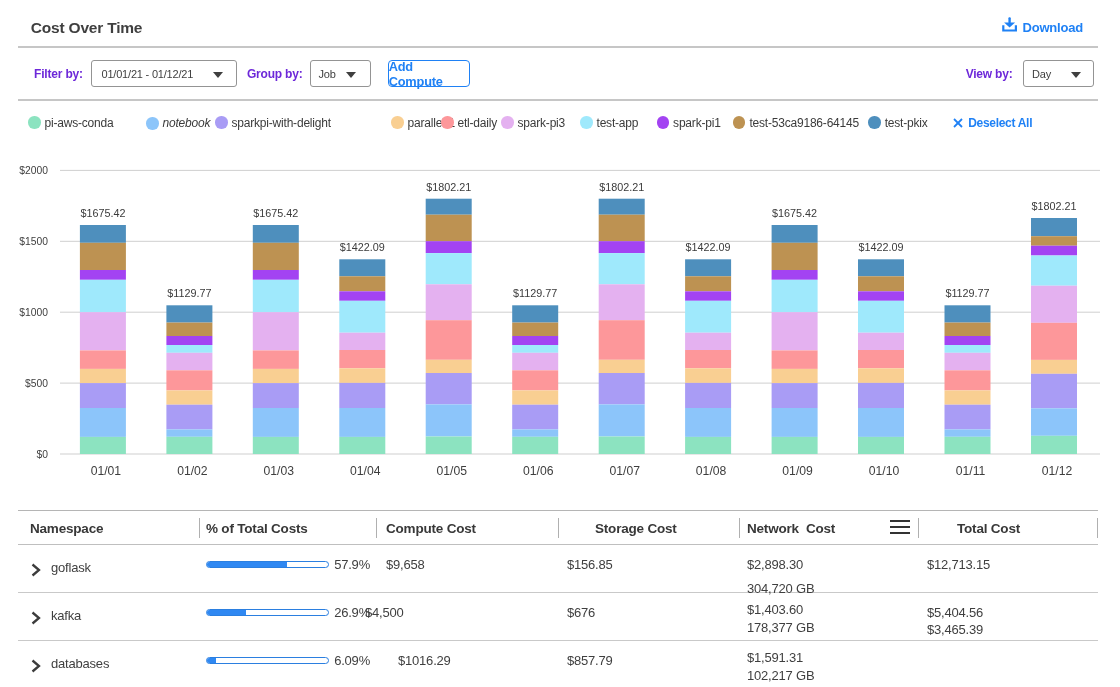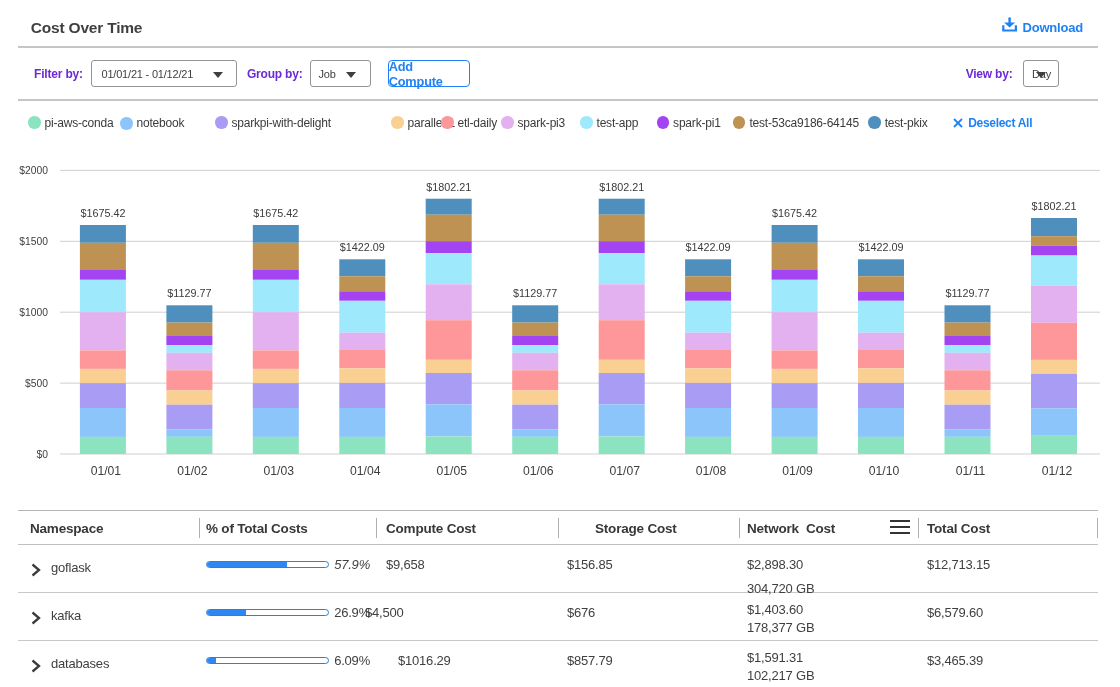--- a/index.html
+++ b/index.html
@@ -23,28 +23,28 @@
   </svg>
 <div class="abs blue bold" style="left:1022.5px;top:19.5px;font-size:13px;letter-spacing:-0.2px;">Download</div>
 <div class="abs" style="left:18px;top:45.5px;width:1080px;height:2px;background:#c6c6c6;"></div>
 
 <div class="lbl" style="left:12.8px;top:66.5px;width:70px;">Filter by:</div>
 <div class="selbox" style="left:90.5px;top:60.2px;width:146px;padding-left:10px;">01/01/21 - 01/12/21<span style="position:absolute;right:13px;top:11px;" class="caret"></span></div>
 <div class="lbl" style="left:232.5px;top:66.5px;width:70px;">Group by:</div>
 <div class="selbox" style="left:310px;top:60.2px;width:61px;padding-left:7.5px;">Job<span style="position:absolute;right:14px;top:11px;" class="caret"></span></div>
 <div class="abs" style="left:387.7px;top:59.8px;width:82.5px;height:27.5px;border:1.5px solid #1f81f5;border-radius:4px;display:flex;align-items:center;justify-content:center;font-size:12.8px;letter-spacing:-0.2px;font-weight:bold;color:#1f81f5;">Add Compute</div>
 <div class="lbl" style="left:942.5px;top:66.5px;width:70px;">View by:</div>
-<div class="selbox" style="left:1023px;top:60.4px;width:36px;padding-left:8px;">Day<span style="position:absolute;right:12.5px;top:11px;" class="caret"></span></div>
+<div class="selbox" style="left:1023px;top:60.4px;width:71px;padding-left:8px;">Day<span style="position:absolute;right:12.5px;top:11px;" class="caret"></span></div>
 <div class="abs" style="left:18px;top:99px;width:1080px;height:2px;background:#c6c6c6;"></div>
 
 <div class="abs" style="left:28px;top:115.5px;display:flex;align-items:center;">
     <span style="display:inline-block;width:12.5px;height:12.5px;border-radius:50%;background:#8ce3c0;margin-right:4px;"></span>
     <span class="legtxt">pi-aws-conda</span>
   </div>
-<div class="abs" style="left:120px;top:115.5px;display:flex;align-items:flex-end;">
+<div class="abs" style="left:146px;top:115.5px;display:flex;align-items:flex-end;font-style:italic;">
     <span style="display:inline-block;width:12.5px;height:12.5px;border-radius:50%;background:#8cc5fa;margin-right:4px;"></span>
     <span class="legtxt">notebook</span>
   </div>
 <div class="abs" style="left:215px;top:115.5px;display:flex;align-items:center;">
     <span style="display:inline-block;width:12.5px;height:12.5px;border-radius:50%;background:#a99cf5;margin-right:4px;"></span>
     <span class="legtxt">sparkpi-with-delight</span>
   </div>
 <div class="abs" style="left:350px;top:115.5px;display:flex;align-items:center;padding-left:41px;">
     <span style="display:inline-block;width:12.5px;height:12.5px;border-radius:50%;background:#f9cf92;margin-right:4px;"></span>
     <span class="legtxt">parallel-1</span>
@@ -251,48 +251,48 @@
 <div class="hd" style="left:30px;">Namespace</div>
 <div class="hd" style="left:206px;">% of Total Costs</div>
 <div class="hd" style="left:386px;">Compute Cost</div>
 <div class="hd" style="left:567px;margin-left:28px;">Storage Cost</div>
 <div class="hd" style="left:747px;">Network&nbsp; Cost</div>
 <div class="abs" style="left:890px;top:519.9px;width:20.3px;">
   <div style="height:2.2px;background:#333;"></div>
   <div style="height:2.2px;background:#333;margin-top:3.8px;"></div>
   <div style="height:2.2px;background:#333;margin-top:3.8px;"></div>
 </div>
-<div class="hd" style="left:927px;text-align:right;">Total Cost</div>
+<div class="hd" style="left:957px;text-align:right;">Total Cost</div>
 <svg class="abs" style="left:29.5px;top:562.8px" width="11" height="14" viewBox="0 0 11 14">
     <path d="M2.5 1.5 L9 7 L2.5 12.5" fill="none" stroke="#3c3c3c" stroke-width="2.3"></path>
   </svg>
 <div class="abs cell" style="left:51px;top:560.0px">goflask</div>
 <div class="abs" style="left:206px;top:560.6px;width:122.5px;height:7.6px;border:1px solid #2b7fe0;border-radius:4.5px;background:#fff;">
     <div style="height:100%;width:80px;background:#2f88f2;border-radius:4px 0 0 4px;"></div>
   </div>
-<div class="abs cell" style="left:290px;top:557.0px;width:80px;text-align:right;font-style:italic;">57.9%</div>
+<div class="abs cell" style="left:290px;top:557.0px;width:80px;text-align:right;">57.9%</div>
 <div class="abs cell" style="left:386px;top:557.0px">$9,658</div>
 <div class="abs cell" style="left:567px;top:557.0px">$156.85</div>
 <div class="abs cell" style="left:747px;top:552.5px;line-height:24px;">$2,898.30<br>304,720 GB</div>
 <div class="abs cell" style="left:927px;top:557.0px">$12,713.15</div>
 <svg class="abs" style="left:29.5px;top:610.8px" width="11" height="14" viewBox="0 0 11 14">
     <path d="M2.5 1.5 L9 7 L2.5 12.5" fill="none" stroke="#3c3c3c" stroke-width="2.3"></path>
   </svg>
 <div class="abs cell" style="left:51px;top:608.0px">kafka</div>
 <div class="abs" style="left:206px;top:608.6px;width:122.5px;height:7.6px;border:1px solid #2b7fe0;border-radius:4.5px;background:#fff;">
     <div style="height:100%;width:39px;background:#2f88f2;border-radius:4px 0 0 4px;"></div>
   </div>
 <div class="abs cell" style="left:290px;top:605.0px;width:80px;text-align:right;">26.9%</div>
 <div class="abs cell" style="left:365px;top:605.0px">$4,500</div>
 <div class="abs cell" style="left:567px;top:605.0px">$676</div>
 <div class="abs cell" style="left:747px;top:600.5px;line-height:18.5px;">$1,403.60<br>178,377 GB</div>
-<div class="abs cell" style="left:927px;top:605.0px">$6,579.60</div>
+<div class="abs cell" style="left:927px;top:605.0px">$5,404.56</div>
 <svg class="abs" style="left:29.5px;top:658.8px" width="11" height="14" viewBox="0 0 11 14">
     <path d="M2.5 1.5 L9 7 L2.5 12.5" fill="none" stroke="#3c3c3c" stroke-width="2.3"></path>
   </svg>
 <div class="abs cell" style="left:51px;top:656.0px">databases</div>
 <div class="abs" style="left:206px;top:656.6px;width:122.5px;height:7.6px;border:1px solid #2b7fe0;border-radius:4.5px;background:#fff;">
     <div style="height:100%;width:8.5px;background:#2f88f2;border-radius:4px 0 0 4px;"></div>
   </div>
 <div class="abs cell" style="left:290px;top:653.0px;width:80px;text-align:right;">6.09%</div>
 <div class="abs cell" style="left:398px;top:653.0px">$1016.29</div>
 <div class="abs cell" style="left:567px;top:653.0px">$857.79</div>
 <div class="abs cell" style="left:747px;top:648.5px;line-height:18.5px;">$1,591.31<br>102,217 GB</div>
-<div class="abs cell" style="left:927px;top:653.0px">$3,465.39</div>
+<div class="abs cell" style="left:927px;top:622px">$3,465.39</div>
 </body></html>

